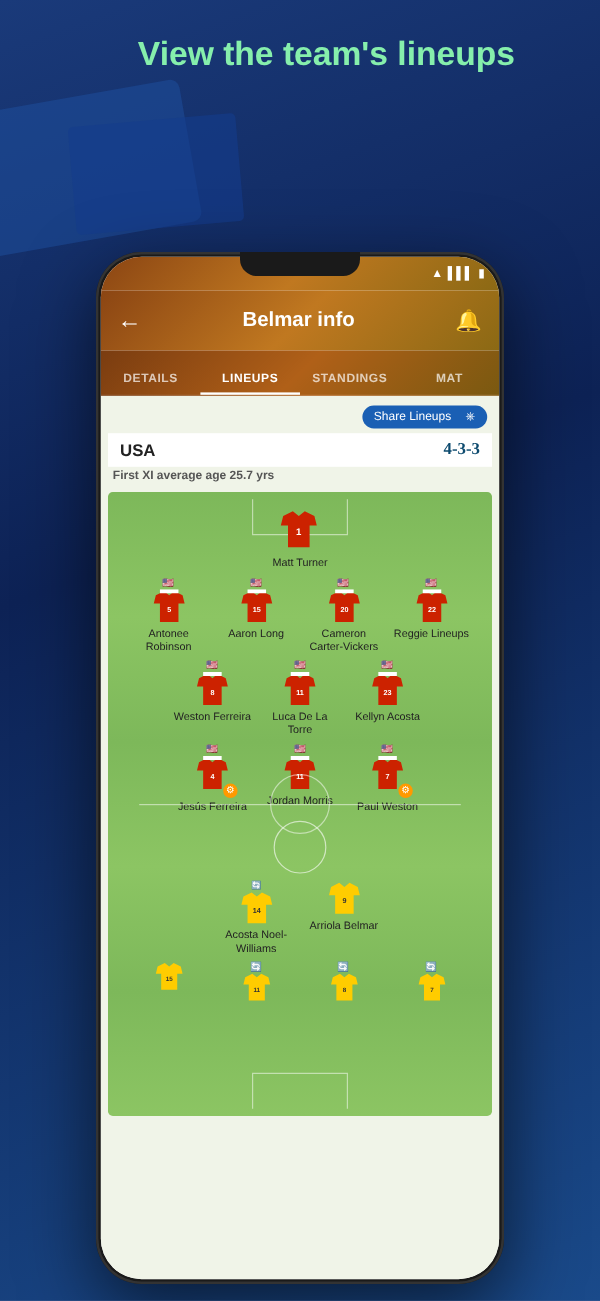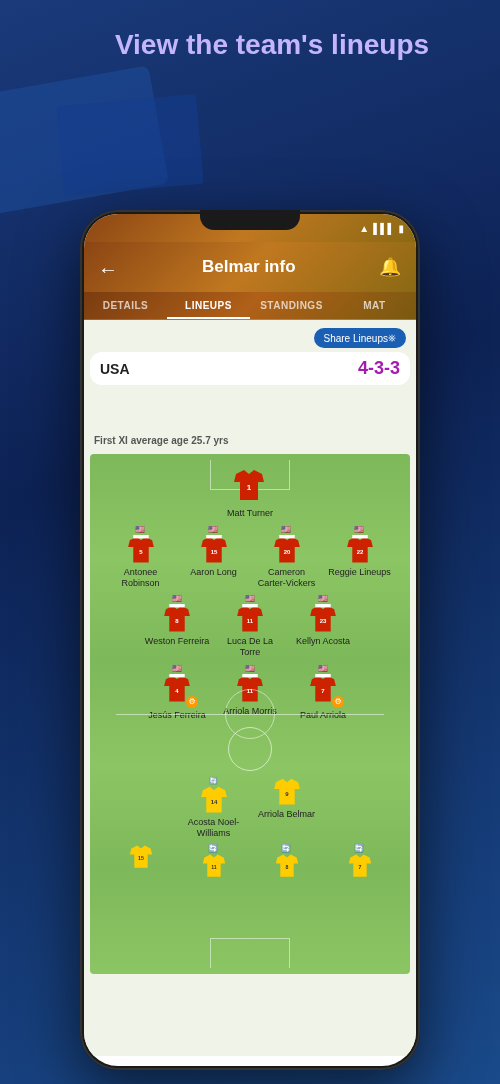--- a/index.html
+++ b/index.html
@@ -36,21 +36,21 @@
       border-radius: 4px;
       transform: rotate(-5deg);
     }
 
     
     .headline {
       position: absolute;
       top: 28px;
       left: 0; right: 0;
       text-align: center;
-      color: #c4b5fd;
+      color: #86efac;
       font-size: 28px;
       font-weight: 900;
       line-height: 1.2;
       padding: 0 30px;
       z-index: 10;
       margin-left: 44px;
     }
 
     
     .phone {
@@ -125,21 +125,21 @@
       cursor: pointer;
     }
 
     .bell-icon {
       color: white;
       font-size: 18px;
     }
 
     
     .tabs {
-      height: 28px;
+      height: 38px;
       background: linear-gradient(135deg, #7a3c10 0%, #b06018 50%, #7a5910 100%);
       display: flex;
       align-items: flex-end;
       border-bottom: 1px solid rgba(255,255,255,0.2);
     }
 
     .tab {
       flex: 1;
       text-align: center;
       color: rgba(255,255,255,0.7);
@@ -173,51 +173,51 @@
     .share-btn {
       background: #1a5fb4;
       color: white;
       border: none;
       border-radius: 14px;
       padding: 4px 10px;
       font-size: 10px;
       cursor: pointer;
       display: flex;
       align-items: center;
-      gap: 0;
+      gap: 12px;
     }
 
     
     .formation-header {
       background: white;
       padding: 6px 10px;
       margin: 0 6px;
-      border-radius: 12px;
+      border-radius: 0;
       display: flex;
       justify-content: space-between;
       align-items: center;
     }
 
     .team-name {
       font-size: 14px;
       font-weight: bold;
       color: #222;
     }
 
     .formation-code {
-      font-size: 18px;
+      font-size: 14px;
       font-weight: bold;
-      color: #a21caf;
+      color: #0c4a6e;
+      font-family: Liberation Serif, serif;
     }
 
     .avg-age {
       font-size: 10px;
       color: #555;
       padding: 2px 10px 4px;
-      margin-top: 48px;
     }
 
     .avg-age span {
       font-weight: bold;
     }
 
     
     .pitch {
       background: linear-gradient(180deg, #7db85a 0%, #8cc563 20%, #7db85a 40%, #8cc563 60%, #7db85a 80%, #8cc563 100%);
       margin: 4px 6px;
@@ -491,35 +491,35 @@
           </div>
           <div class="player">
             <div class="player-flag">
                 <span class="flag-icon">🇺🇸</span>
               </div>
             <svg width="34" height="30" viewBox="0 0 38 35">
               <polygon points="6,6 14,2 19,6 24,2 32,6 34,14 28,14 28,32 10,32 10,14 4,14" fill="#cc2200"></polygon>
               <line x1="10" y1="2" x2="28" y2="2" stroke="white" stroke-width="4"></line>
               <text x="19" y="22" text-anchor="middle" fill="white" font-size="7" font-weight="bold">11</text>
             </svg>
-            <span class="player-name">Arriola Morris</span>
+            <span class="player-name">Jordan Morris</span>
           </div>
           <div class="player">
             <div class="player-flag">
                 <span class="flag-icon">🇺🇸</span>
               </div>
             <div style="position:relative;display:inline-block">
               <svg width="34" height="30" viewBox="0 0 38 35">
                 <polygon points="6,6 14,2 19,6 24,2 32,6 34,14 28,14 28,32 10,32 10,14 4,14" fill="#cc2200"></polygon>
                 <line x1="10" y1="2" x2="28" y2="2" stroke="white" stroke-width="4"></line>
                 <text x="19" y="22" text-anchor="middle" fill="white" font-size="7" font-weight="bold">7</text>
               </svg>
               <span style="position:absolute;bottom:0;right:-4px;width:12px;height:12px;background:#ff9900;border-radius:50%;display:flex;align-items:center;justify-content:center;font-size:8px;color:white">⚙</span>
             </div>
-            <span class="player-name">Paul Arriola</span>
+            <span class="player-name">Paul Weston</span>
           </div>
         </div>
 
         <div style="width:44px;height:44px;border:1.5px solid rgba(255,255,255,0.6);border-radius:50%;margin:2px auto;position:relative"></div>
 
         <div class="player-row">
           <div class="player">
             <div style="display:flex;gap:2px;align-items:center">
               <span style="font-size:7px">🔄</span>
             </div>

